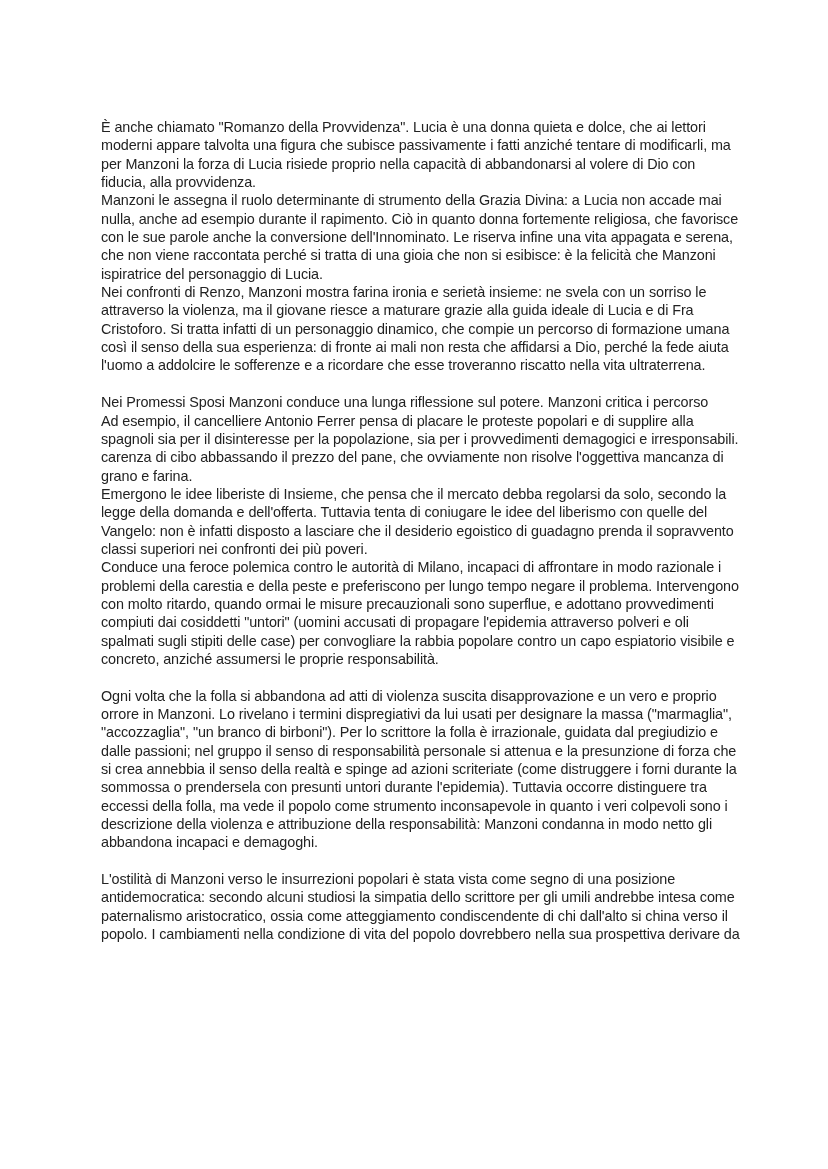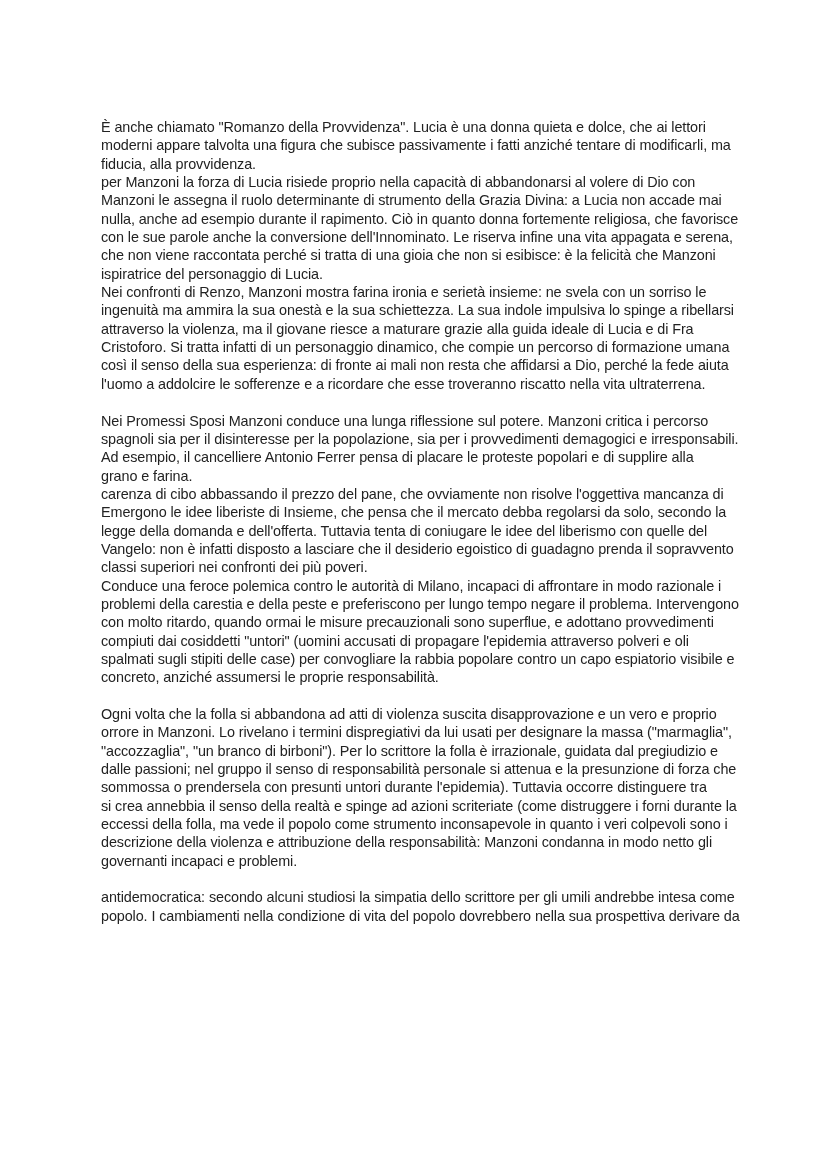--- a/index.html
+++ b/index.html
@@ -21,49 +21,48 @@
 </style>
 </head>
 <body>
 
 <div class="page">
 
   <div>
     <p class="para">
       <span class="line">È anche chiamato "Romanzo della Provvidenza". Lucia è una donna quieta e dolce, che ai lettori</span>
       <span class="line">moderni appare talvolta una figura che subisce passivamente i fatti anziché tentare di modificarli, ma</span>
+      <span class="line">per Manzoni la forza di Lucia risiede proprio nella capacità di abbandonarsi al volere di Dio con</span>
       <span class="line">fiducia, alla provvidenza.</span>
-      <span class="line">per Manzoni la forza di Lucia risiede proprio nella capacità di abbandonarsi al volere di Dio con</span>
     </p>
     <p class="para">
       <span class="line">Manzoni le assegna il ruolo determinante di strumento della Grazia Divina: a Lucia non accade mai</span>
       <span class="line">nulla, anche ad esempio durante il rapimento. Ciò in quanto donna fortemente religiosa, che favorisce</span>
       <span class="line">con le sue parole anche la conversione dell'Innominato. Le riserva infine una vita appagata e serena,</span>
       <span class="line">che non viene raccontata perché si tratta di una gioia che non si esibisce: è la felicità che Manzoni</span>
       <span class="line">ispiratrice del personaggio di Lucia.</span>
     </p>
     <p class="para">
       <span class="line">Nei confronti di Renzo, Manzoni mostra farina ironia e serietà insieme: ne svela con un sorriso le</span>
-      <span class="line">ingenuità ma ammira la sua onestà e la sua schiettezza. La sua indole impulsiva lo spinge a ribellarsi</span>
       <span class="line">attraverso la violenza, ma il giovane riesce a maturare grazie alla guida ideale di Lucia e di Fra</span>
       <span class="line">Cristoforo. Si tratta infatti di un personaggio dinamico, che compie un percorso di formazione umana</span>
       <span class="line">così il senso della sua esperienza: di fronte ai mali non resta che affidarsi a Dio, perché la fede aiuta</span>
       <span class="line">l'uomo a addolcire le sofferenze e a ricordare che esse troveranno riscatto nella vita ultraterrena.</span>
     </p>
   </div>
 
   <div class="gap"></div>
 
   <div>
     <p class="para">
       <span class="line">Nei Promessi Sposi Manzoni conduce una lunga riflessione sul potere. Manzoni critica i percorso</span>
+      <span class="line">Ad esempio, il cancelliere Antonio Ferrer pensa di placare le proteste popolari e di supplire alla</span>
       <span class="line">spagnoli sia per il disinteresse per la popolazione, sia per i provvedimenti demagogici e irresponsabili.</span>
-      <span class="line">Ad esempio, il cancelliere Antonio Ferrer pensa di placare le proteste popolari e di supplire alla</span>
+      <span class="line">carenza di cibo abbassando il prezzo del pane, che ovviamente non risolve l'oggettiva mancanza di</span>
       <span class="line">grano e farina.</span>
-      <span class="line">carenza di cibo abbassando il prezzo del pane, che ovviamente non risolve l'oggettiva mancanza di</span>
     </p>
     <p class="para">
       <span class="line">Emergono le idee liberiste di Insieme, che pensa che il mercato debba regolarsi da solo, secondo la</span>
       <span class="line">legge della domanda e dell'offerta. Tuttavia tenta di coniugare le idee del liberismo con quelle del</span>
       <span class="line">Vangelo: non è infatti disposto a lasciare che il desiderio egoistico di guadagno prenda il sopravvento</span>
       <span class="line">classi superiori nei confronti dei più poveri.</span>
     </p>
     <p class="para">
       <span class="line">Conduce una feroce polemica contro le autorità di Milano, incapaci di affrontare in modo razionale i</span>
       <span class="line">problemi della carestia e della peste e preferiscono per lungo tempo negare il problema. Intervengono</span>
@@ -75,30 +74,32 @@
   </div>
 
   <div class="gap"></div>
 
   <div>
     <p class="para">
       <span class="line">Ogni volta che la folla si abbandona ad atti di violenza suscita disapprovazione e un vero e proprio</span>
       <span class="line">orrore in Manzoni. Lo rivelano i termini dispregiativi da lui usati per designare la massa ("marmaglia",</span>
       <span class="line">"accozzaglia", "un branco di birboni"). Per lo scrittore la folla è irrazionale, guidata dal pregiudizio e</span>
       <span class="line">dalle passioni; nel gruppo il senso di responsabilità personale si attenua e la presunzione di forza che</span>
+      <span class="line">si crea annebbia il senso della realtà e spinge ad azioni scriteriate (come distruggere i forni durante la</span>
       <span class="line">sommossa o prendersela con presunti untori durante l'epidemia). Tuttavia occorre distinguere tra</span>
-      <span class="line">si crea annebbia il senso della realtà e spinge ad azioni scriteriate (come distruggere i forni durante la</span>
       <span class="line">eccessi della folla, ma vede il popolo come strumento inconsapevole in quanto i veri colpevoli sono i</span>
       <span class="line">descrizione della violenza e attribuzione della responsabilità: Manzoni condanna in modo netto gli</span>
-      <span class="line">governanti incapaci e problemi.</span>
+      <span class="line">abbandona incapaci e demagoghi.</span>
     </p>
   </div>
 
   <div class="gap"></div>
 
   <div>
     <p class="para">
+      <span class="line">L'ostilità di Manzoni verso le insurrezioni popolari è stata vista come segno di una posizione</span>
       <span class="line">antidemocratica: secondo alcuni studiosi la simpatia dello scrittore per gli umili andrebbe intesa come</span>
+      <span class="line">paternalismo aristocratico, ossia come atteggiamento condiscendente di chi dall'alto si china verso il</span>
       <span class="line">popolo. I cambiamenti nella condizione di vita del popolo dovrebbero nella sua prospettiva derivare da</span>
     </p>
   </div>
 
 </div>
 
 </body></html>

